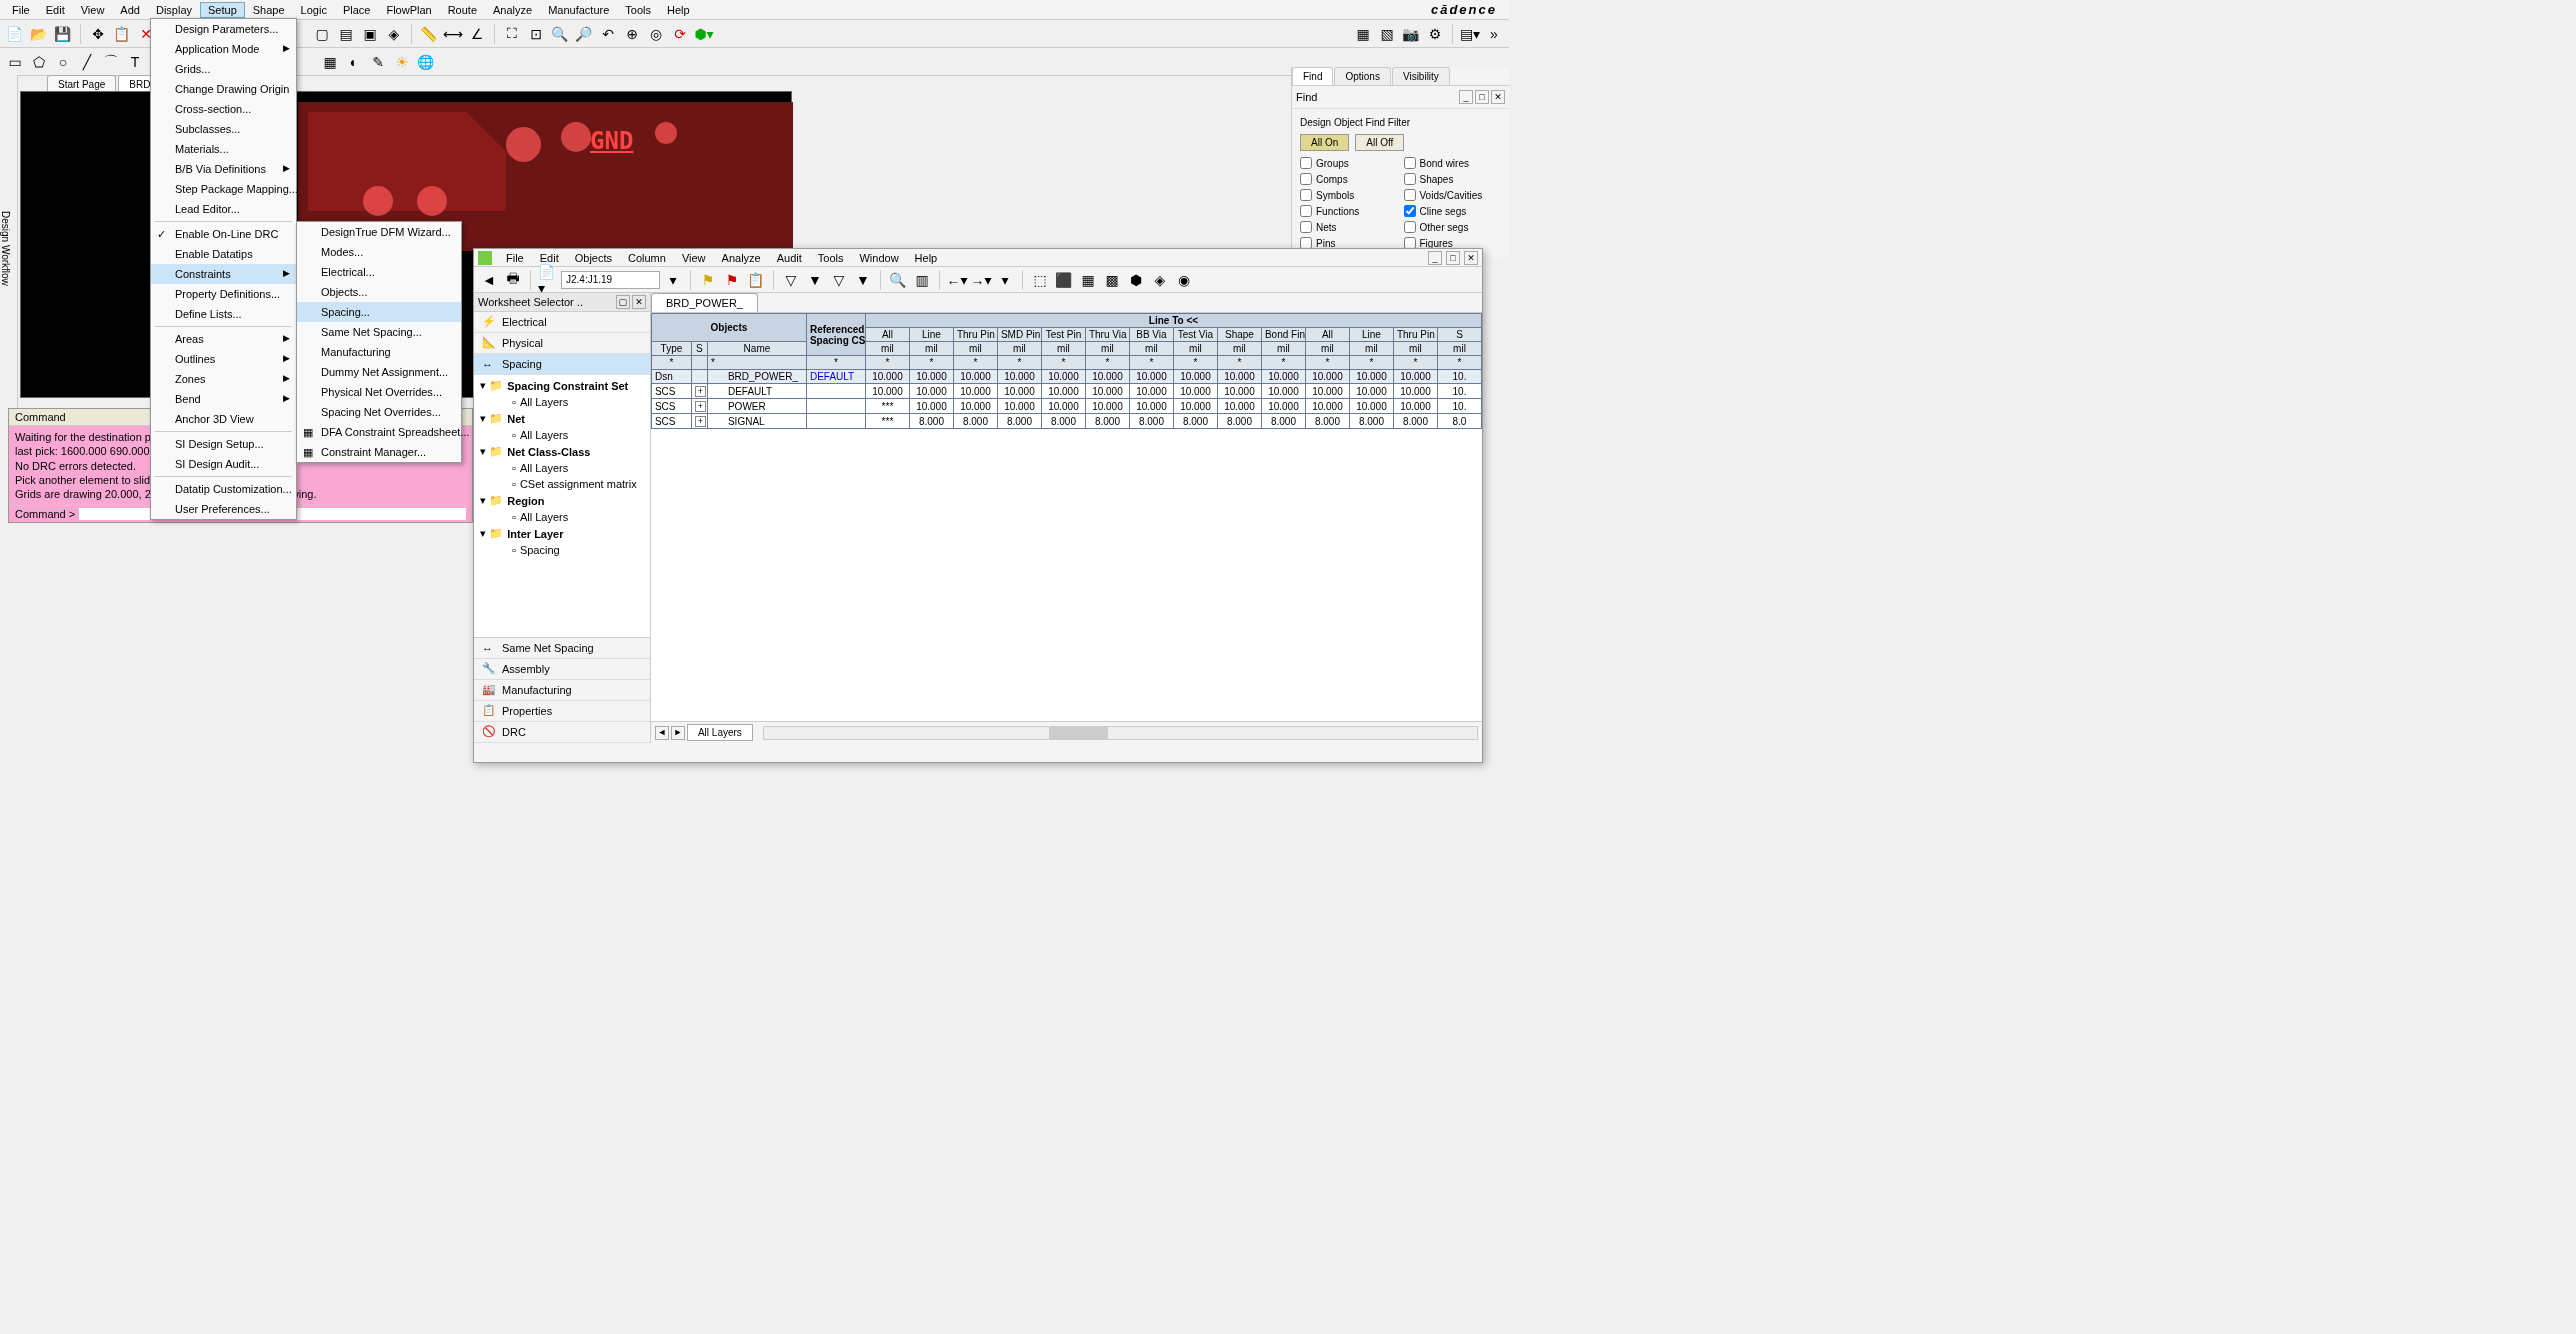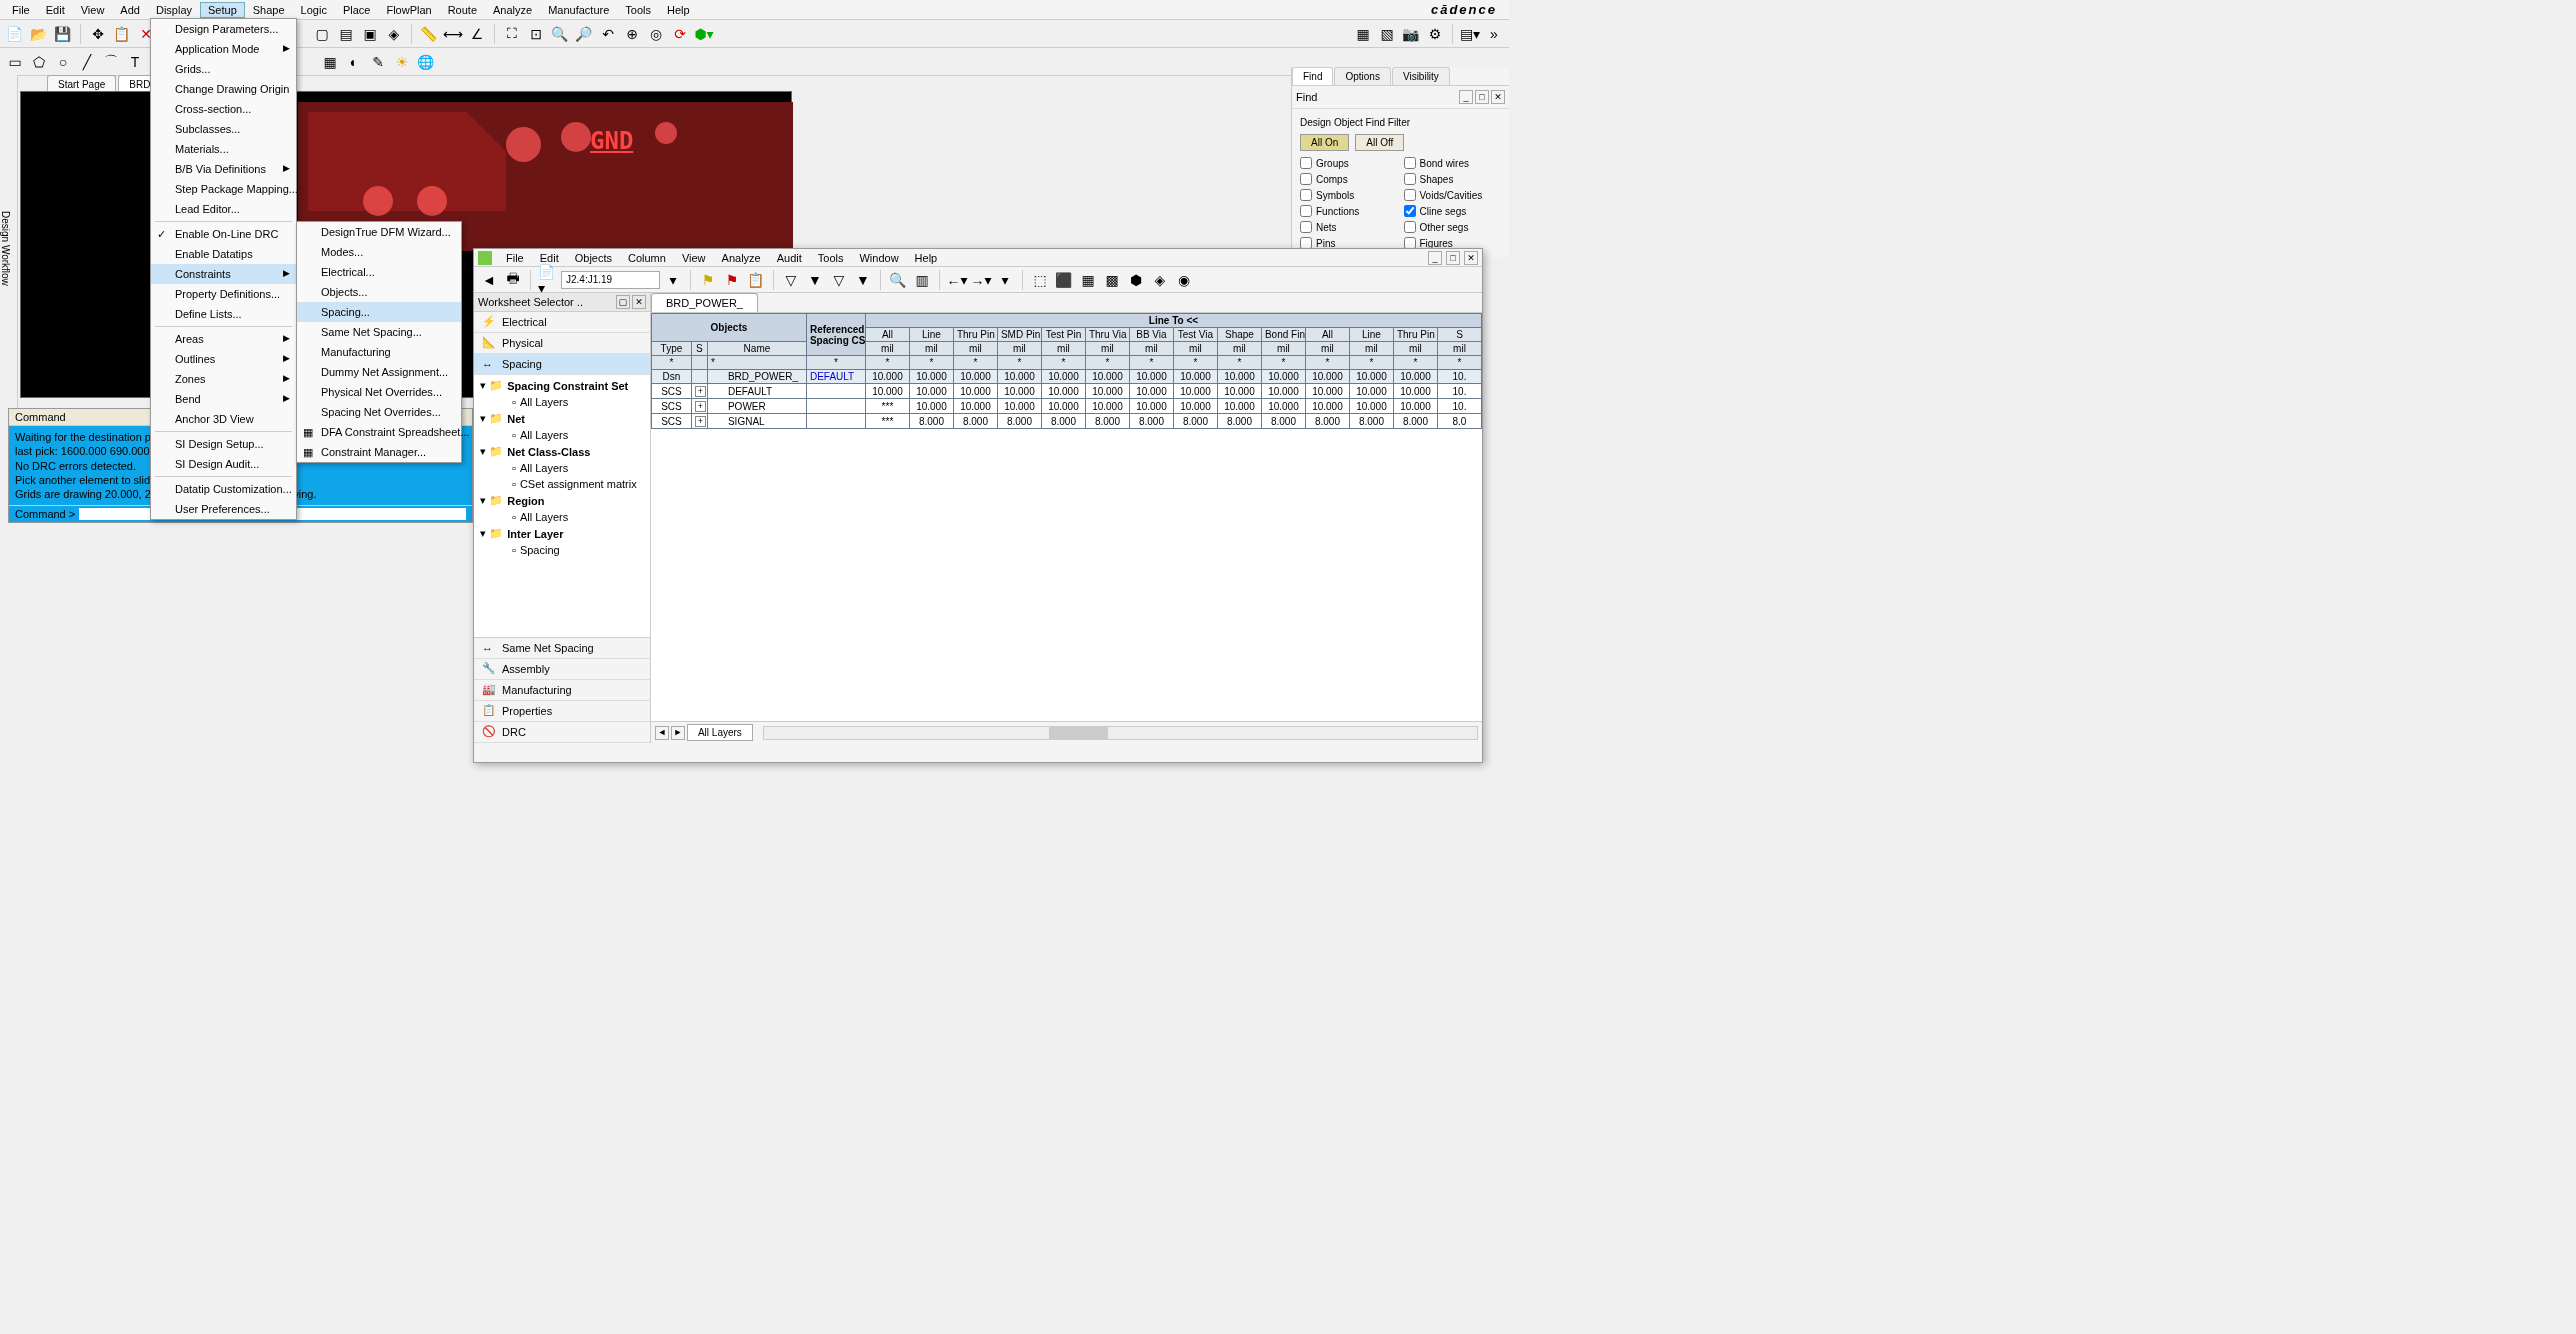--- a/index.html
+++ b/index.html
@@ -52,21 +52,21 @@
 .find-body { padding: 8px; }
 .find-group-title { font-size: 10px; margin-bottom: 6px; }
 .find-btns { display: flex; gap: 6px; margin-bottom: 6px; }
 .find-btn { padding: 2px 10px; border: 1px solid #999; background: #eeeadc; font-size: 10px; cursor: pointer; }
 .find-btn.active { background: #e0d890; }
 .checks { display: grid; grid-template-columns: 1fr 1fr; gap: 4px 6px; }
 .chk { display: flex; align-items: center; gap: 4px; font-size: 10px; }
 .chk input { width: 12px; height: 12px; }
 
 
-.cmd-area { position: absolute; left: 8px; top: 408px; width: 465px; background: #0ea5e9; border: 1px solid #999; font-size: 10px; }
+.cmd-area { position: absolute; left: 8px; top: 408px; width: 465px; background: #f9a8d4; border: 1px solid #999; font-size: 10px; }
 .cmd-header { background: #ece9d8; padding: 2px 6px; border-bottom: 1px solid #ccc; }
 .cmd-body { padding: 4px 6px; line-height: 1.3; font-family: Tahoma; }
 .cmd-input { display: flex; padding: 2px 6px; border-top: 1px solid #ccc; }
 .cmd-input span { margin-right: 4px; }
 
 
 .cm-window { position: absolute; left: 473px; top: 248px; width: 1010px; height: 515px; background: #f4f4f4; border: 1px solid #999; box-shadow: 2px 2px 8px rgba(0,0,0,0.3); z-index: 200; }
 .cm-menubar { display: flex; height: 18px; align-items: center; padding: 0 4px; background: #f4f4f4; border-bottom: 1px solid #ccc; }
 .cm-menubar .menu-item { padding: 2px 8px; cursor: pointer; font-size: 11px; }
 .cm-winbtns { position: absolute; right: 4px; top: 2px; display: flex; gap: 2px; }
@@ -88,21 +88,21 @@
 .cm-right { flex: 1; display: flex; flex-direction: column; }
 .cm-tab-row { display: flex; border-bottom: 1px solid #ccc; }
 .cm-tab { padding: 3px 14px; border: 1px solid #aaa; border-bottom: none; background: #fff; font-size: 11px; border-radius: 3px 3px 0 0; }
 
 .grid-wrap { flex: 1; overflow: auto; background: #fff; position: relative; }
 table.grid { border-collapse: collapse; width: 100%; table-layout: fixed; }
 table.grid th, table.grid td { border: 1px solid #6b7a8f; padding: 1px 3px; font-size: 10px; text-align: center; height: 14px; white-space: nowrap; overflow: hidden; }
 table.grid th { background: #dce4ec; font-weight: normal; }
 table.grid .hdr-main { background: #c8d4e2; font-weight: bold; }
 table.grid td.name { text-align: left; padding-left: 20px; }
-table.grid td.type { text-align: center; }
+table.grid td.type { text-align: left; }
 table.grid td.ref { text-align: left; color: #0000cc; }
 table.grid tr.dsn td { background: #e4ecf4; }
 
 .cm-bottom-tabs { display: flex; border-top: 1px solid #ccc; padding: 2px 4px; align-items: center; }
 .nav-btn { width: 14px; height: 14px; border: 1px solid #aaa; font-size: 9px; text-align: center; cursor: pointer; margin-right: 2px; }
 .sheet-tab { padding: 2px 10px; border: 1px solid #aaa; background: #fff; font-size: 10px; }
 .cm-scrollbar { flex: 1; height: 14px; background: #eee; border: 1px solid #ccc; margin-left: 10px; position: relative; }
 .cm-thumb { position: absolute; left: 40%; width: 59px; height: 100%; background: #ccc; }
 
 .expand-btn { display: inline-block; width: 11px; height: 11px; border: 1px solid #888; text-align: center; line-height: 9px; font-size: 9px; margin-right: 4px; cursor: pointer; }

